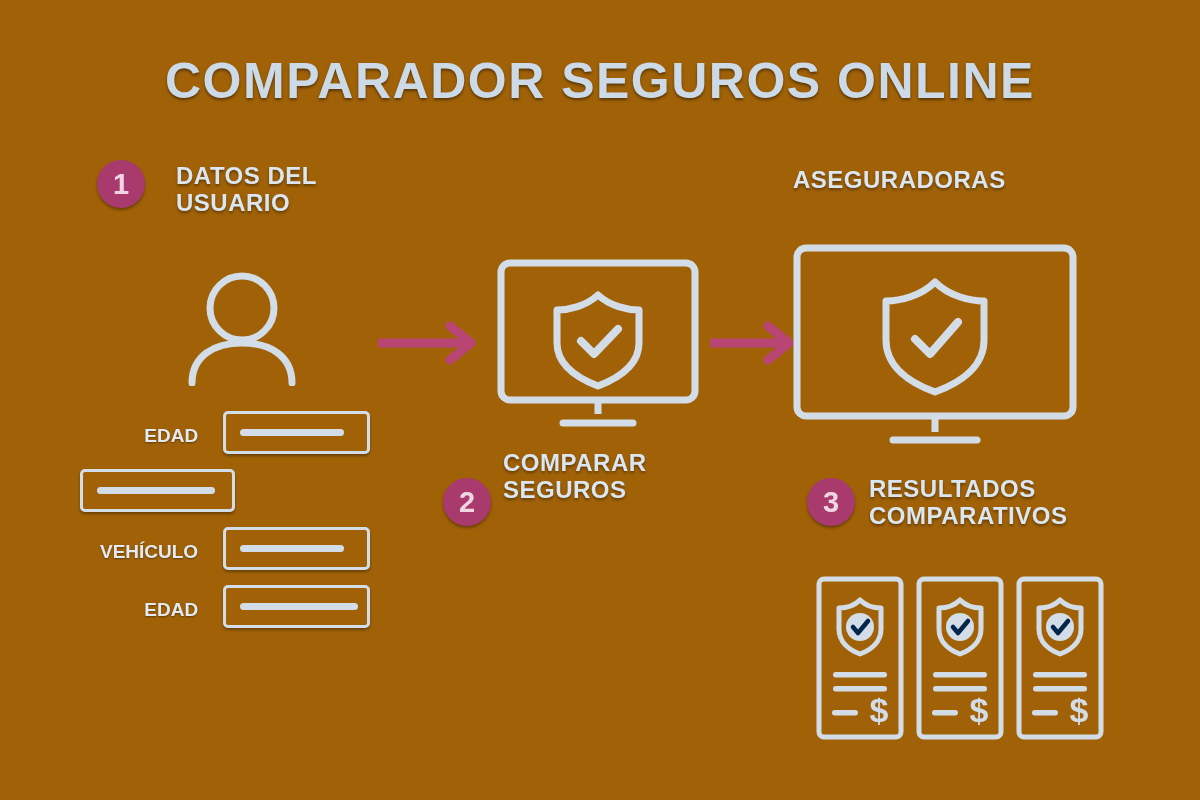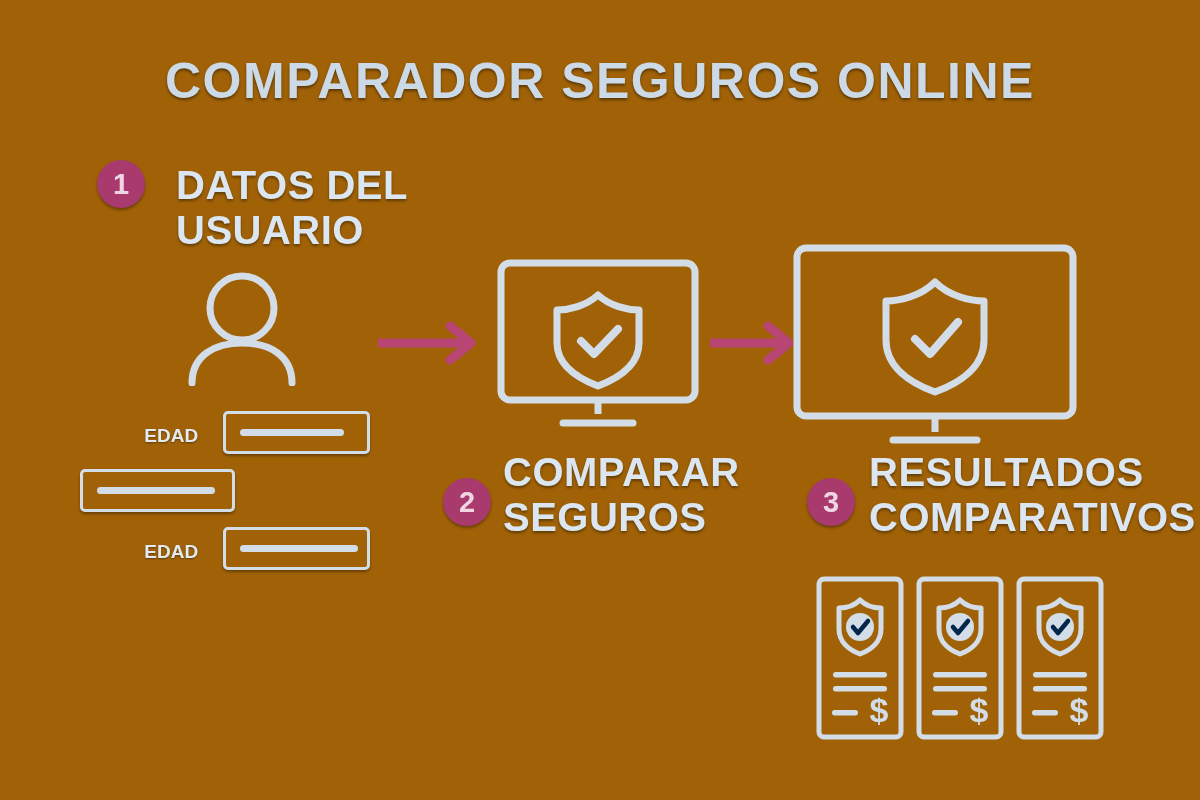--- a/index.html
+++ b/index.html
@@ -46,21 +46,21 @@
     display: flex;
     align-items: center;
     justify-content: center;
     line-height: 1;
     box-shadow: 0 2px 3px rgba(0,0,0,0.35);
   }
 
   
   .heading {
     position: absolute;
-    font-size: 40px;
+    font-size: 24px;
     font-weight: bold;
     color: #dbe6f0;
     letter-spacing: 0.5px;
     line-height: 1.12;
     text-shadow: 0 2px 3px rgba(0,0,0,0.4);
     white-space: pre-line;
   }
   .heading.center {
     text-align: left;
   }
@@ -132,20 +132,21 @@
 <div id="stage">
 
   <div class="title">COMPARADOR SEGUROS ONLINE</div>
 
   <div class="badge" style="left:97px; top:160px;">
     <span>1</span>
   </div>
   <div class="heading" style="left:176px; top:163px;">DATOS DEL
 USUARIO</div>
 
+  <div class="heading" style="left:793px; top:167px;">ASEGURADORAS</div>
 
   <div class="icon-abs" style="left:185px; top:268px;">
     <svg width="115" height="118" viewBox="0 0 115 118" fill="none" aria-hidden="true">
       <circle cx="57" cy="40" r="32" stroke="#d2dde8" stroke-width="7"></circle>
       <path d="M7 115 C7 88, 29 75, 57 75 C85 75, 107 88, 107 115" stroke="#d2dde8" stroke-width="7" stroke-linecap="round" fill="none"></path>
     </svg>
   </div>
 
   <div class="fields">
 
@@ -155,20 +156,26 @@
         <div class="field-fill" style="width:104px;"></div>
       </div>
     </div>
 
     <div class="field-row">
       <div class="field-box">
         <div class="field-fill" style="width:118px;"></div>
       </div>
     </div>
 
+    <div class="field-row">
+      <div class="field-label">VEHÍCULO</div>
+      <div class="field-box">
+        <div class="field-fill" style="width:104px;"></div>
+      </div>
+    </div>
 
     <div class="field-row">
       <div class="field-label">EDAD</div>
       <div class="field-box">
         <div class="field-fill" style="width:118px;"></div>
       </div>
     </div>
 
   </div>
 
@@ -210,21 +217,21 @@
 
   <div class="badge" style="left:443px; top:478px;">
     <span>2</span>
   </div>
   <div class="heading center" style="left:503px; top:450px;">COMPARAR
 SEGUROS</div>
 
   <div class="badge" style="left:807px; top:478px;">
     <span>3</span>
   </div>
-  <div class="heading center" style="left:869px; top:450px;">RESULTADOS
+  <div class="heading center" style="left:869px; top:476px;">RESULTADOS
 COMPARATIVOS</div>
 
   <div class="cards">
 
     <div>
       <svg width="88" height="164" viewBox="0 0 88 164" fill="none" aria-hidden="true">
         <rect x="3" y="3" width="82" height="158" rx="5" stroke="#d2dde8" stroke-width="5"></rect>
         <g>
           <path d="M44 24 C50 30, 59 32, 65 32 V53 C65 66, 55 74, 44 78
                    C33 74, 23 66, 23 53 V32 C29 32, 38 30, 44 24 Z" stroke="#d2dde8" stroke-width="5" stroke-linejoin="round" fill="none"></path>

